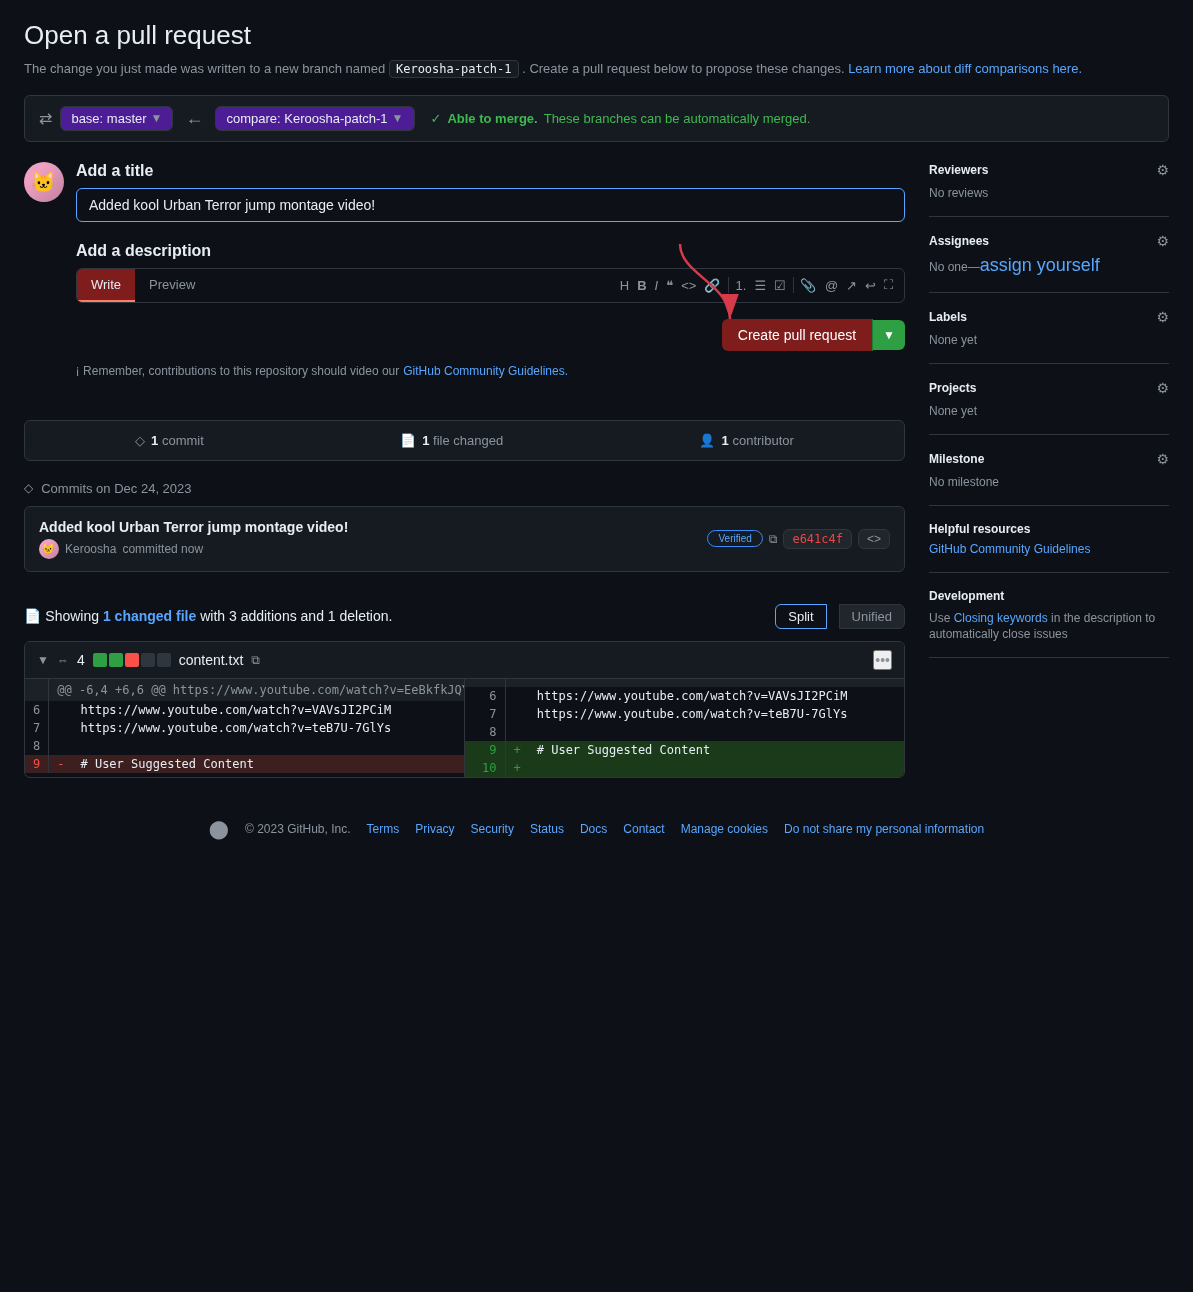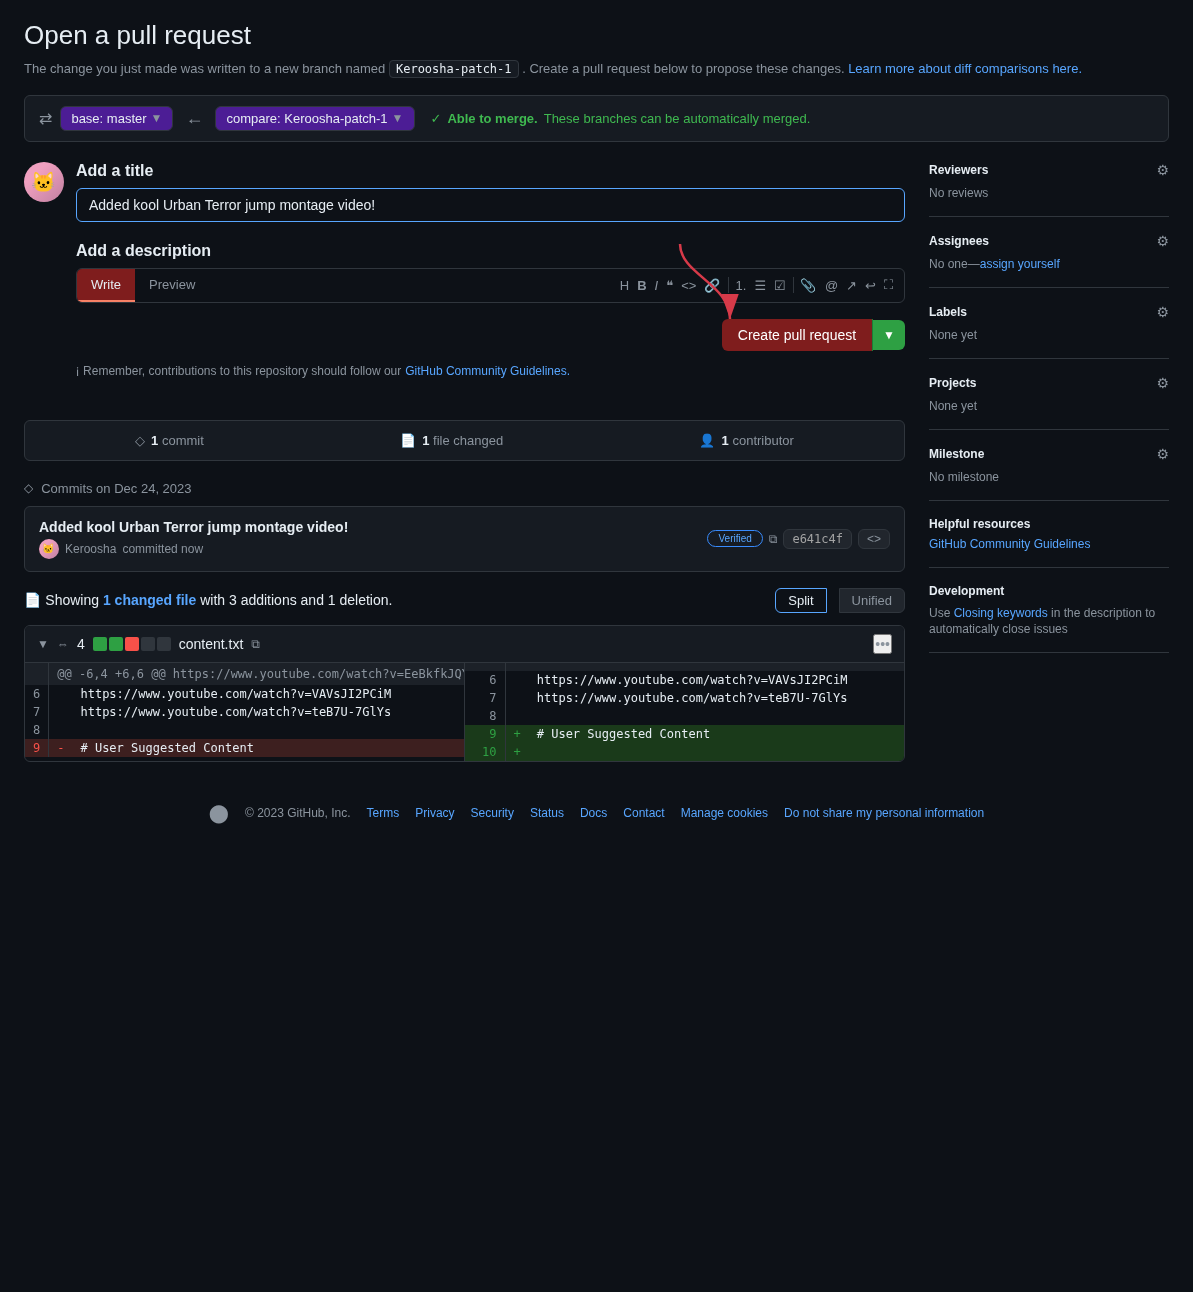--- a/index.html
+++ b/index.html
@@ -260,21 +260,21 @@
       font-size: 12px;
       color: #8b949e;
     }
     .gear-btn {
       background: none;
       border: none;
       color: #8b949e;
       cursor: pointer;
       font-size: 14px;
     }
-    .assign-link { color: #58a6ff; font-size: 12px; }
+    .assign-link { color: #58a6ff; font-size: 18px; }
 
     
     .stats-bar {
       display: flex;
       align-items: center;
       justify-content: space-around;
       border: 1px solid #30363d;
       border-radius: 6px;
       padding: 12px;
       margin: 20px 0;
@@ -283,21 +283,21 @@
     .stat-item {
       display: flex;
       align-items: center;
       gap: 6px;
       font-size: 13px;
       color: #8b949e;
     }
     .stat-item strong { color: #e6edf3; }
 
     
-    .commits-section { margin-bottom: 16px; }
+    .commits-section { margin-bottom: 32px; }
     .commits-date {
       display: flex;
       align-items: center;
       gap: 8px;
       font-size: 13px;
       color: #8b949e;
       margin-bottom: 10px;
     }
     .commits-date::before {
       content: '◇';
@@ -337,21 +337,21 @@
     .verified-badge {
       border: 1px solid #388bfd;
       color: #58a6ff;
       border-radius: 20px;
       padding: 2px 10px;
       font-size: 10px;
     }
     .hash-badge {
       background: #21262d;
       border: 1px solid #30363d;
-      color: #a3a3a3;
+      color: #ef4444;
       border-radius: 6px;
       padding: 2px 8px;
       font-size: 12px;
       font-family: monospace;
     }
     .code-btn {
       background: #21262d;
       border: 1px solid #30363d;
       color: #8b949e;
       border-radius: 6px;
@@ -558,21 +558,21 @@
               <path d="M 60 10 C 60 40, 110 50, 110 85" stroke="#d73a49" stroke-width="2.5" fill="none" marker-end="url(#arrowhead)"></path>
             </svg>
             <div class="action-row">
               <button class="create-btn">Create pull request</button>
               <button class="create-btn-dropdown">▼</button>
             </div>
           </div>
 
           <div class="remember-text">
             <span>ℹ</span>
-            <span>Remember, contributions to this repository should follow our</span>
+            <span>Remember, contributions to this repository should video our</span>
             <a href="#">GitHub Community Guidelines.</a>
           </div>
         </div>
       </div>
 
       <div class="stats-bar">
         <div class="stat-item">
           <span>◇</span>
           <span><strong>1</strong> commit</span>
         </div>

